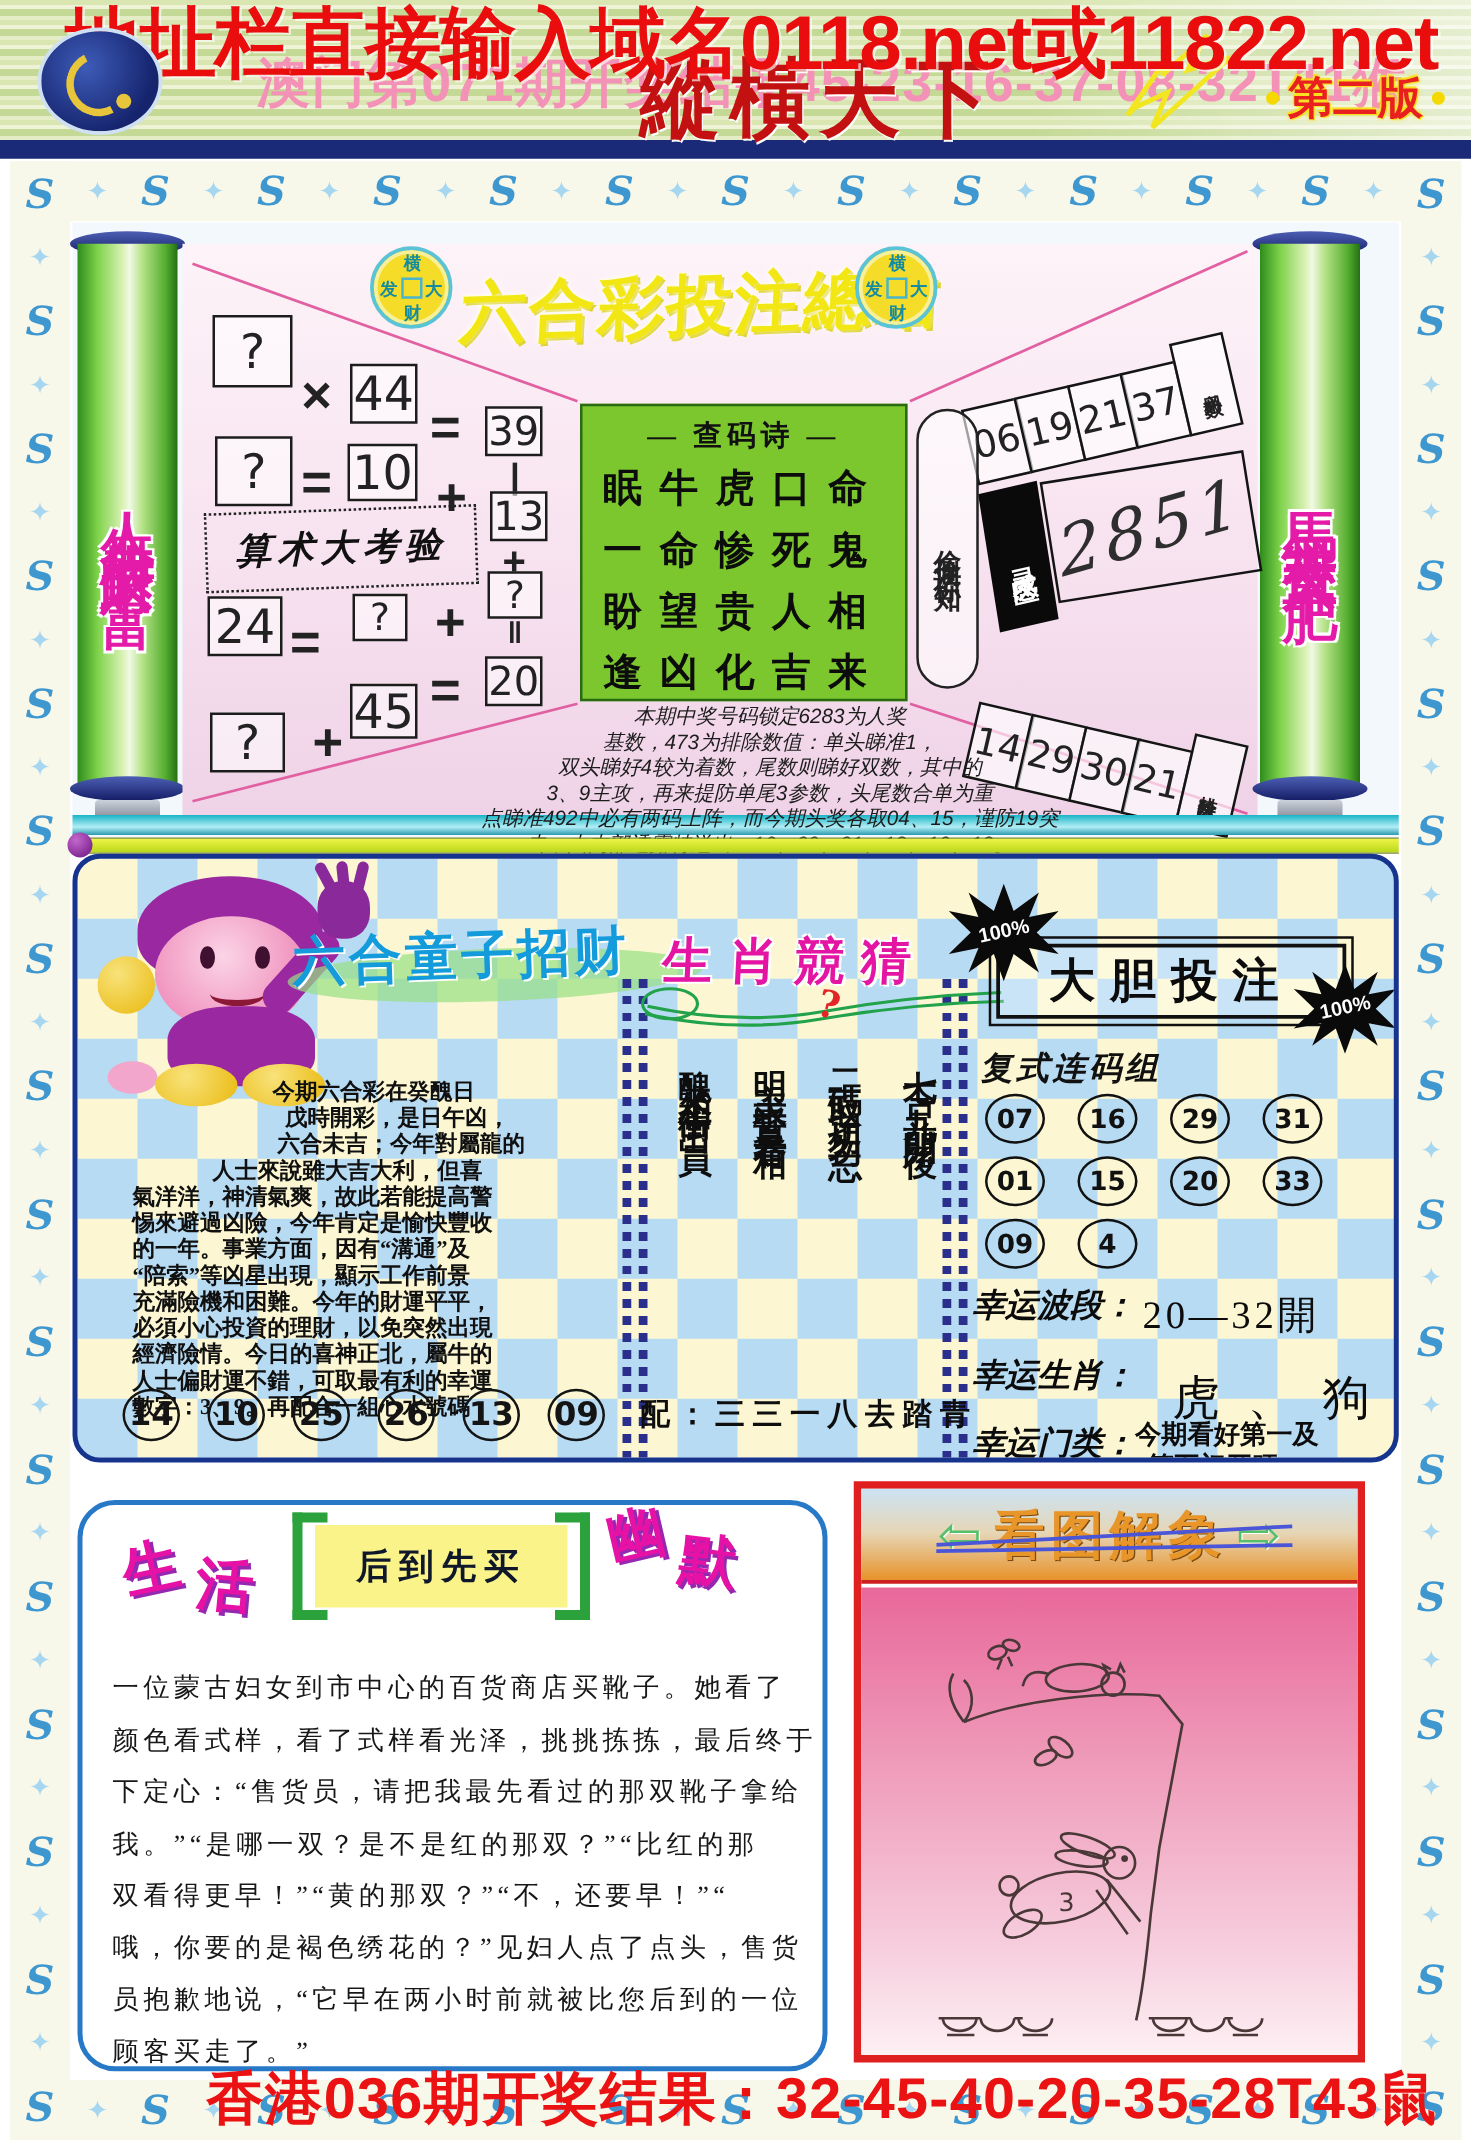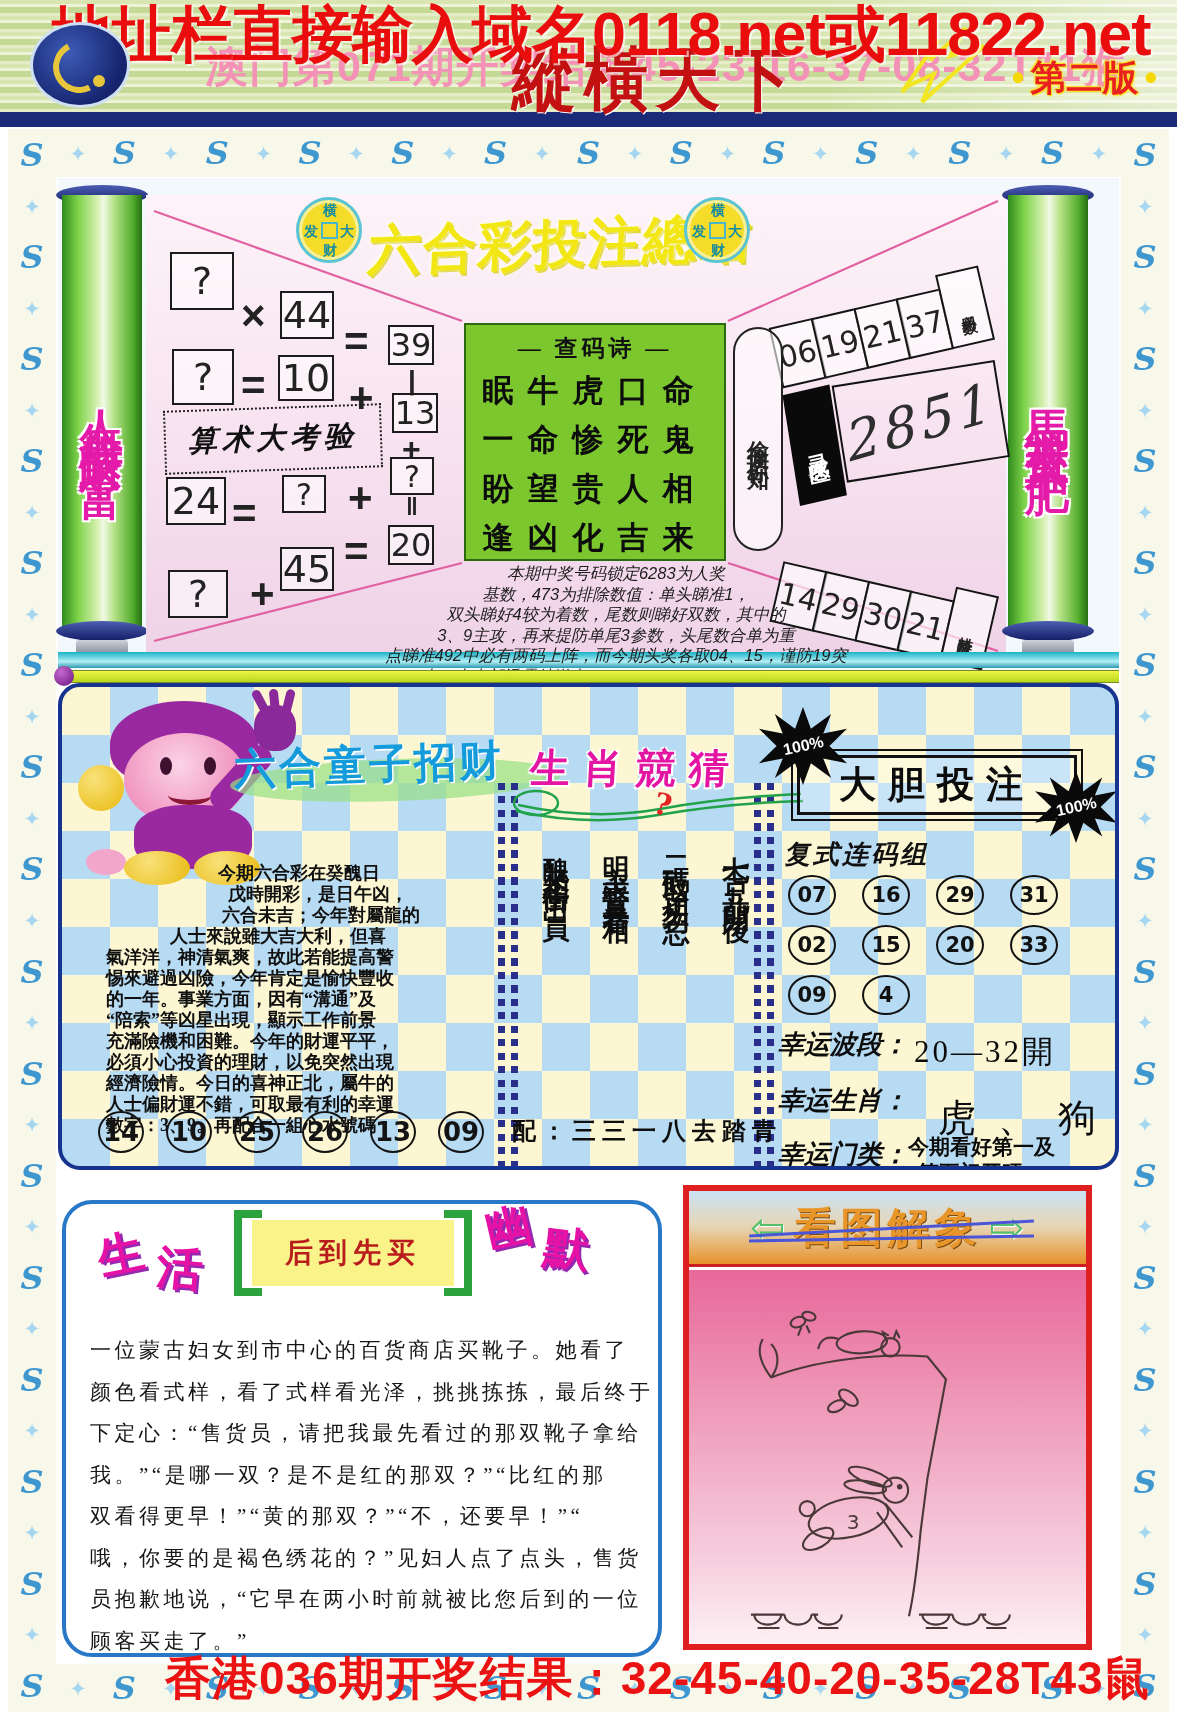--- a/index.html
+++ b/index.html
@@ -243,21 +243,21 @@
   .t-shenghuo div:nth-child(1){transform:rotate(-12deg);}
   .t-shenghuo div:nth-child(2){transform:rotate(5deg) translateY(14px);}
   .t-youmo div:nth-child(1){transform:rotate(-13deg);}
   .t-youmo div:nth-child(2){transform:rotate(7deg) translateY(20px);}
   .jt-box{position:absolute;left:186px;top:16px;width:202px;height:66px;background:#faf389;
     display:flex;align-items:center;justify-content:center;}
   .jt-box::before{content:"";position:absolute;left:-18px;top:-10px;bottom:-10px;width:20px;
     border:8px solid #2ba23c;border-right:none;}
   .jt-box::after{content:"";position:absolute;right:-18px;top:-10px;bottom:-10px;width:20px;
     border:8px solid #2ba23c;border-left:none;}
-  .jt-box span{font-size:28px;font-weight:900;color:#b91c1c;letter-spacing:6px;white-space:nowrap;
+  .jt-box span{font-size:28px;font-weight:900;color:#0f172a;letter-spacing:6px;white-space:nowrap;
     font-family:Liberation Sans, sans-serif;}
   .joke-lines{position:absolute;left:24px;top:126px;width:556px;}
   .joke-lines div{font-family:"Liberation Serif",serif;font-size:21px;line-height:41.5px;
     letter-spacing:3.5px;color:#171717;white-space:nowrap;}
 
   .pic-panel{position:absolute;left:683px;top:1185px;width:409px;height:465px;background:#fff;
     border:6px solid #e02020;z-index:2;}
   .pic-head{position:absolute;left:0;top:0;width:397px;height:76px;
     background:linear-gradient(180deg,#cbe3f4 0%,#e6d6b6 48%,#e8922a 100%);
     border-bottom:3px solid #cc2020;display:flex;align-items:center;justify-content:center;}
@@ -615,21 +615,21 @@
         <span>大胆投注</span>
       </div>
       <div class="combo-label">复式连码组</div>
       <div class="combo-row cr1">
           <div>07</div>
           <div>16</div>
           <div>29</div>
           <div>31</div>
         </div>
       <div class="combo-row cr2">
-          <div>02</div>
+          <div>01</div>
           <div>15</div>
           <div>20</div>
           <div>33</div>
         </div>
       <div class="combo-row cr3">
           <div>09</div>
           <div>4</div>
         </div>
       <div class="lk lk1">幸运波段：</div>
       <div class="lv lv1">20—32開</div>

